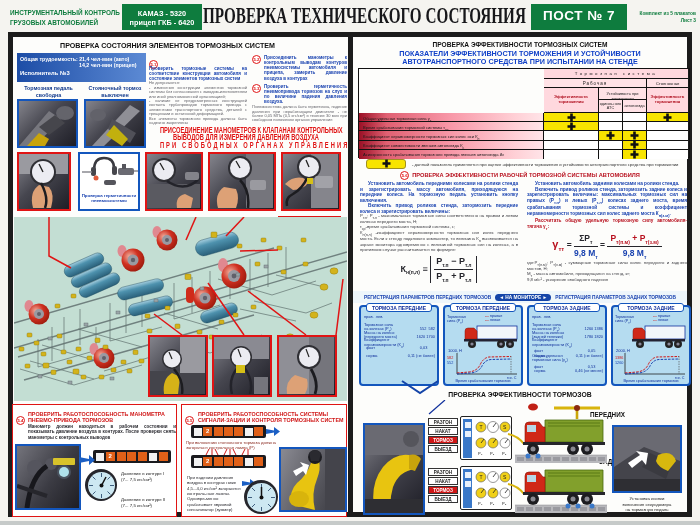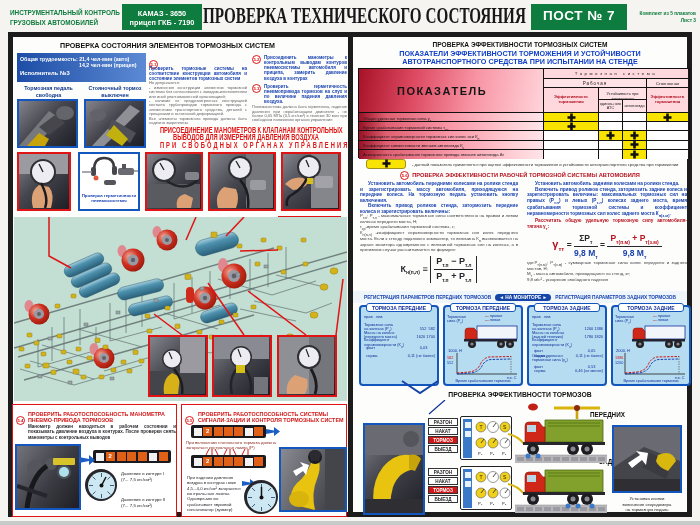--- a/index.html
+++ b/index.html
@@ -14,22 +14,22 @@
 .num{display:inline-block;width:9px;height:9px;border:1px solid #e01515;border-radius:50%;color:#e01515;font-size:4.2px;line-height:7px;text-align:center;font-weight:bold;background:#fff;vertical-align:middle;}
 .bt{color:#1a43b0;}
 .gt{color:#63636a;}
 .photo{background:linear-gradient(135deg,#84848c,#46464f 45%,#1e1e26);}
 .rubl{font-size:4.5px;line-height:1.14;}
 </style>
 </head>
 <body>
 <div class="a grn b" style="left:10px;top:8px;width:112px;font-size:6.4px;line-height:1.5;">ИНСТРУМЕНТАЛЬНЫЙ КОНТРОЛЬ<br>ГРУЗОВЫХ АВТОМОБИЛЕЙ</div>
 <div class="a c" style="left:122px;top:4px;width:80px;height:26px;background:#0e7c3e;">
-  <div class="w b" style="font-size:7.3px;margin-top:4.5px;">КАМАЗ - 3650</div>
-  <div class="w b" style="font-size:7.3px;">прицеп ГКБ - 7190</div>
+  <div class="w b" style="font-size:7.3px;margin-top:4.5px;">КАМАЗ - 5320</div>
+  <div class="w b" style="font-size:7.3px;">прицеп ГКБ - 6420</div>
 </div>
 <div class="a b" style="left:203px;top:3px;font-size:23px;font-family:'Liberation Serif',serif;color:#17171a;transform:scaleX(0.66);transform-origin:0 0;white-space:nowrap;">ПРОВЕРКА ТЕХНИЧЕСКОГО СОСТОЯНИЯ</div>
 <div class="a c" style="left:531px;top:4px;width:96px;height:26px;background:#0e7c3e;">
   <div class="w b" style="font-size:13.5px;margin-top:4px;letter-spacing:0.5px;">ПОСТ № 7</div>
 </div>
 <div class="a grn b" style="left:600px;top:10px;width:96px;font-size:4.8px;text-align:right;line-height:1.5;">Комплект из 5 плакатов<br>Лист 3</div>
 
 <div class="a" style="left:8px;top:32px;width:684px;height:485px;background:#1c1c1c;"></div>
 <div class="a" style="left:13px;top:37px;width:335px;height:475px;background:#fdfdfb;"></div>
 <div class="a" style="left:353px;top:37px;width:334px;height:475px;background:#fdfdfb;"></div>
@@ -491,23 +491,20 @@
         <ellipse cx="18" cy="50" rx="10" ry="8" fill="#d8b40c"></ellipse>
         <polygon points="12,22 22,17 19,13 28,16 25,26 22,22 15,27" fill="#fff"></polygon>
       </svg>
   </div>
 </div>
 
 <div class="a b c" style="left:353px;top:41px;width:334px;font-size:6.6px;color:#111;">ПРОВЕРКА ЭФФЕКТИВНОСТИ ТОРМОЗНЫХ СИСТЕМ</div>
 <div class="a b c" style="left:353px;top:50px;width:334px;font-size:7.2px;color:#1040c8;line-height:1.18;">ПОКАЗАТЕЛИ ЭФФЕКТИВНОСТИ ТОРМОЖЕНИЯ И УСТОЙЧИВОСТИ<br>АВТОТРАНСПОРТНОГО СРЕДСТВА ПРИ ИСПЫТАНИИ НА СТЕНДЕ</div>
 
 <div class="a" style="left:358px;top:68px;width:332px;height:90px;border:1.5px solid #111;">
-  <div style="position:absolute;left:0;top:0;width:185px;height:44px;background:linear-gradient(100deg,#a81228,#dd4a62 30%,#f894a4 62%,#ffd4da 100%);border-right:1px solid #111;border-bottom:1px solid #111;">
-    <div class="b" style="font-size:11px;color:#151515;margin:16px 0 0 38px;letter-spacing:1.5px;">ПОКАЗАТЕЛЬ</div>
-  </div>
   <div class="c" style="position:absolute;left:185px;top:0;width:144px;height:10px;background:#ffd8de;border-bottom:1px solid #111;font-size:4.4px;letter-spacing:2.5px;color:#222;line-height:10px;">Тормозная система</div>
   <div class="c" style="position:absolute;left:185px;top:10px;width:103px;height:9px;background:#ffe2e6;border-bottom:1px solid #111;border-right:1px solid #111;font-size:4.5px;letter-spacing:1px;color:#222;line-height:9px;">Рабочая</div>
   <div class="c" style="position:absolute;left:288px;top:10px;width:41px;height:9px;background:#ffe2e6;border-bottom:1px solid #111;font-size:4.3px;color:#222;line-height:9px;">Стояночная</div>
   <div class="c b" style="position:absolute;left:185px;top:19px;width:55px;height:25px;background:#ffd8de;border-bottom:1px solid #111;border-right:1px solid #111;font-size:4.2px;color:#b01020;line-height:1.25;padding-top:6px;">Эффективность<br>торможения</div>
   <div class="c" style="position:absolute;left:240px;top:19px;width:48px;height:12px;background:#ffe2e6;border-bottom:1px solid #111;border-right:1px solid #111;font-size:3.9px;color:#222;padding-top:3px;">Устойчивость при торможении</div>
   <div class="c" style="position:absolute;left:240px;top:31px;width:24px;height:13px;background:#ffe2e6;border-bottom:1px solid #111;border-right:1px solid #111;font-size:3.8px;color:#222;line-height:1.15;padding-top:2px;">одиноч-ного АТС</div>
   <div class="c" style="position:absolute;left:264px;top:31px;width:24px;height:13px;background:#ffe2e6;border-bottom:1px solid #111;border-right:1px solid #111;font-size:3.8px;color:#222;padding-top:4px;">автопоезда</div>
   <div class="c b" style="position:absolute;left:288px;top:19px;width:41px;height:25px;background:#ffd8de;border-bottom:1px solid #111;font-size:4.2px;color:#b01020;line-height:1.25;padding-top:6px;">Эффективность<br>торможения</div>
 <div style="position:absolute;left:0;top:44.0px;width:185px;height:9.2px;background:linear-gradient(90deg,#9a1025,#e06072 15%,#f898a8 50%,#ffd0d6 85%,#ffe4e8);border-bottom:1px solid #111;border-right:1px solid #111;">
       <div style="font-size:4.1px;color:#1a1a1a;padding:2.5px 0 0 4px;white-space:nowrap;">Общая удельная тормозная сила  γ<sub>т</sub></div>

